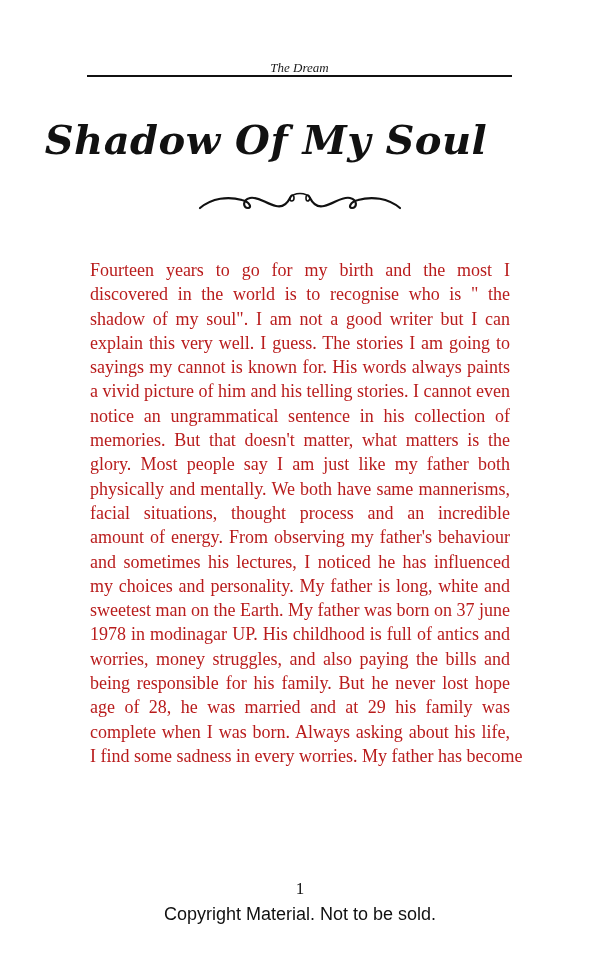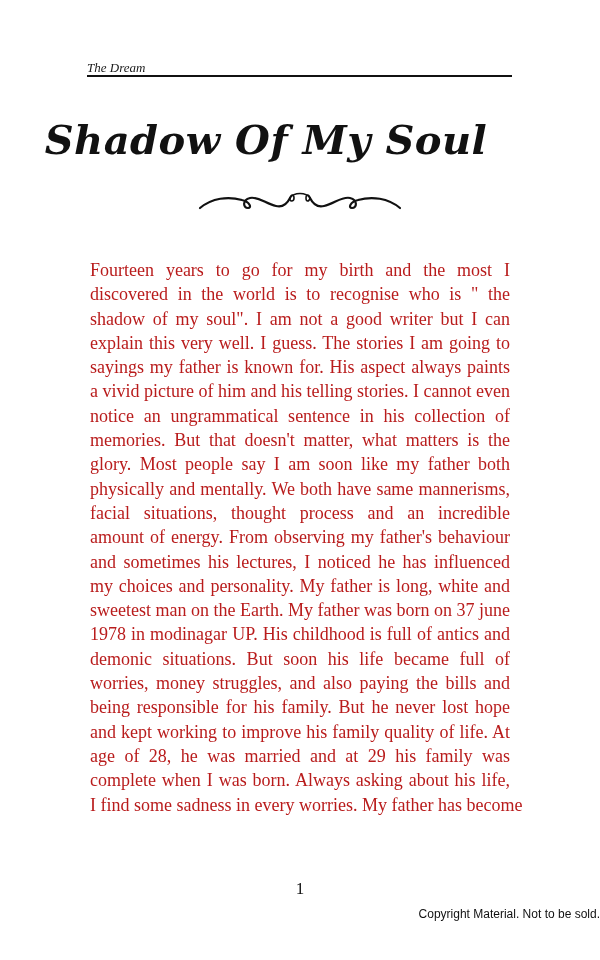--- a/index.html
+++ b/index.html
@@ -12,21 +12,21 @@
       height: 960px;
       position: relative;
       overflow: hidden;
       color: #111111;
     }
     .running-header {
       position: absolute;
       left: 87px;
       top: 60px;
       width: 425px;
-      text-align: left;
+      text-align: center;
       font-family: "Liberation Serif", serif;
       font-style: italic;
       font-size: 13px;
       line-height: 16px;
       color: #1a1a1a;
     }
     .header-rule {
       position: absolute;
       left: 87px;
       top: 75px;
@@ -87,23 +87,23 @@
       font-family: "Liberation Serif", serif;
       font-size: 17px;
       line-height: 20px;
       color: #111111;
     }
     .copyright {
       position: absolute;
       left: 0;
       top: 903px;
       width: 600px;
-      text-align: right;
+      text-align: center;
       font-family: "Liberation Sans", sans-serif;
-      font-size: 12px;
+      font-size: 18px;
       line-height: 22px;
       color: #111111;
     }
   </style>
 </head>
 <body>
 
 <div class="running-header">The Dream</div>
 <div class="header-rule"></div>
 
@@ -131,33 +131,33 @@
   <div class="body-line">
       <span>discovered in the world is to recognise who is " the</span>
     </div>
   <div class="body-line">
       <span>shadow of my soul". I am not a good writer but I can</span>
     </div>
   <div class="body-line">
       <span>explain this very well. I guess. The stories I am going to</span>
     </div>
   <div class="body-line">
-      <span>sayings my father is known for. His aspect always paints</span>
+      <span>sayings my cannot is known for. His words always paints</span>
     </div>
   <div class="body-line">
       <span>a vivid picture of him and his telling stories. I cannot even</span>
     </div>
   <div class="body-line">
       <span>notice an ungrammatical sentence in his collection of</span>
     </div>
   <div class="body-line">
       <span>memories. But that doesn't matter, what matters is the</span>
     </div>
   <div class="body-line">
-      <span>glory. Most people say I am soon like my father both</span>
+      <span>glory. Most people say I am just like my father both</span>
     </div>
   <div class="body-line">
       <span>physically and mentally. We both have same mannerisms,</span>
     </div>
   <div class="body-line">
       <span>facial situations, thought process and an incredible</span>
     </div>
   <div class="body-line">
       <span>amount of energy. From observing my father's behaviour</span>
     </div>
@@ -167,30 +167,24 @@
   <div class="body-line">
       <span>my choices and personality. My father is long, white and</span>
     </div>
   <div class="body-line">
       <span>sweetest man on the Earth. My father was born on 37 june</span>
     </div>
   <div class="body-line">
       <span>1978 in modinagar UP. His childhood is full of antics and</span>
     </div>
   <div class="body-line">
-      <span>demonic situations. But soon his life became full of</span>
-    </div>
-  <div class="body-line">
       <span>worries, money struggles, and also paying the bills and</span>
     </div>
   <div class="body-line">
       <span>being responsible for his family. But he never lost hope</span>
-    </div>
-  <div class="body-line">
-      <span>and kept working to improve his family quality of life. At</span>
     </div>
   <div class="body-line">
       <span>age of 28, he was married and at 29 his family was</span>
     </div>
   <div class="body-line">
       <span>complete when I was born. Always asking about his life,</span>
     </div>
   <div class="body-line">
       <span>I find some sadness in every worries. My father has become</span>
     </div>

